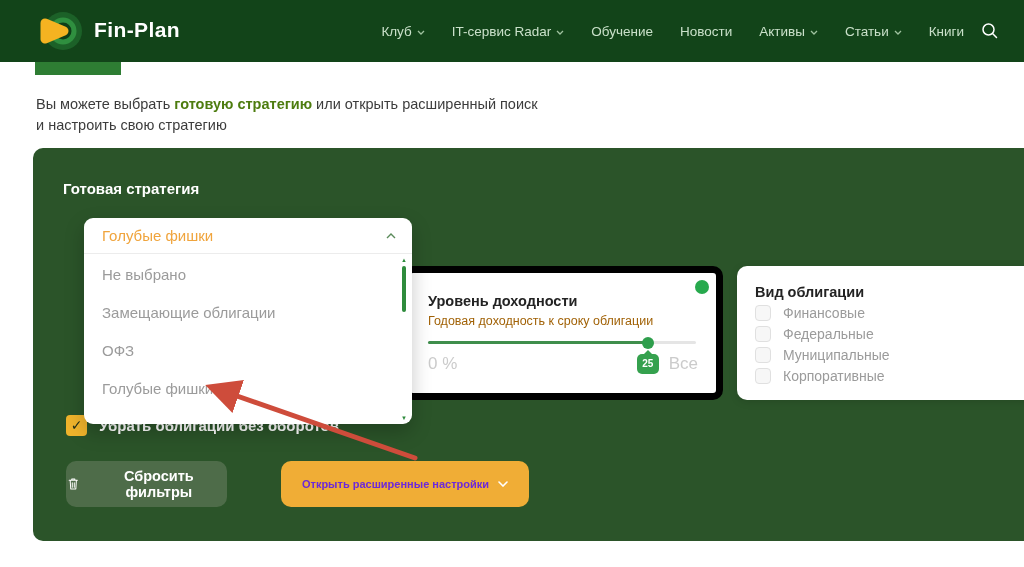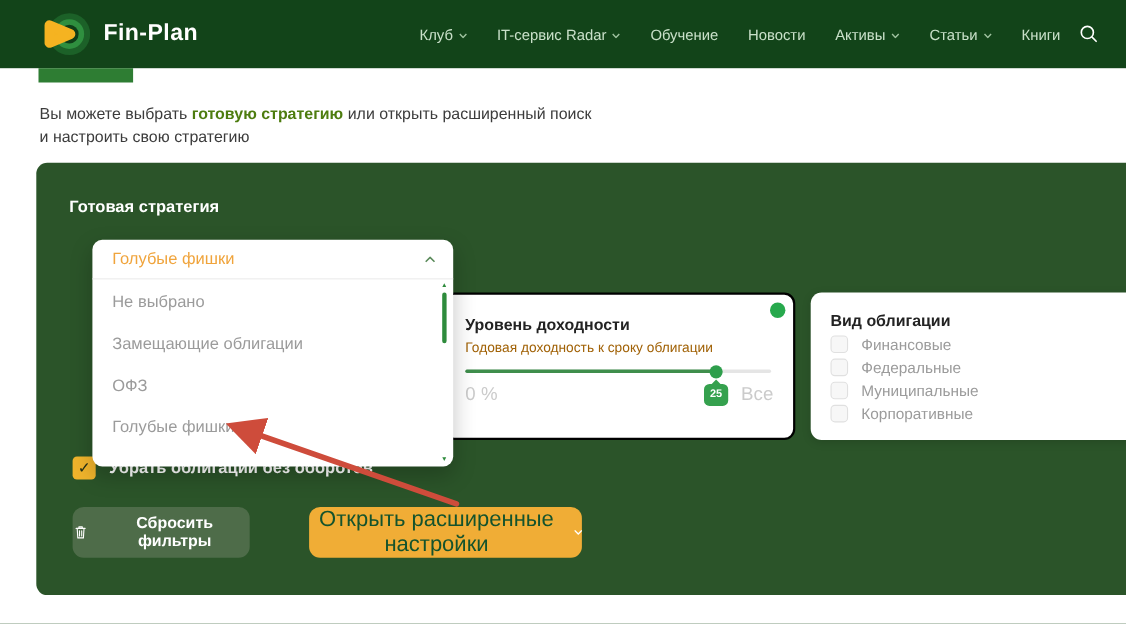--- a/index.html
+++ b/index.html
@@ -33,21 +33,21 @@
   .select-list { position:relative; padding:2px 0 16px 0; }
   .option { height:38px; line-height:38px; padding-left:18px; color:#9b9b9b; font-size:15px; cursor:pointer; }
   .scroll-col { position:absolute; right:3px; top:0; bottom:0; width:10px; }
   .caret { position:absolute; right:0; width:10px; text-align:center; font-size:6px; color:#2e8b3c; line-height:8px; cursor:pointer; }
   .caret-up { top:2px; }
   .caret-down { bottom:2px; }
   .scroll-thumb { position:absolute; right:3px; top:12px; width:4px; height:46px; background:#2e8b3c; border-radius:2px; cursor:pointer; }
 
   
   .card { position:absolute; top:118px; height:134px; background:#ffffff; border-radius:10px; }
-  .card-yield { left:370px; width:320px; border:2px solid #000000; }
+  .card-yield { left:370px; width:320px; border:7px solid #000000; }
   .active-dot { position:absolute; right:7px; top:7px; width:14px; height:14px; border-radius:50%; background:#27a94d; }
   .card-inner { padding:20px 18px 0 18px; }
   .card-title { font-size:14.5px; font-weight:bold; color:#232323; margin-bottom:5px; }
   .card-sub { font-size:12.5px; color:#a16207; margin-bottom:9px; }
   .card-value { font-size:19px; color:#3a3a3a; margin-bottom:15px; }
   .slider { position:relative; height:12px; margin-right:2px; }
   .slider-track { position:absolute; left:0; right:0; top:4px; height:3px; background:#e5e5e5; border-radius:2px; }
   .slider-fill { position:absolute; left:0; top:4px; height:3px; width:82%; background:#3f8e4c; border-radius:2px; }
   .slider-handle { position:absolute; left:calc(82% - 6px); top:0; width:12px; height:12px; border-radius:50%; background:#2e9e4c; cursor:grab; }
   .slider-badge { position:absolute; left:calc(82% - 11px); top:17px; width:22px; height:20px; background:#35a14e; border-radius:5px; color:#fff; font-size:10px; font-weight:bold; text-align:center; line-height:20px; }
@@ -62,21 +62,21 @@
 
   
   .turnover { position:absolute; left:33px; top:267px; display:flex; align-items:center; cursor:pointer; }
   .turnover-box { width:21px; height:21px; background:#f0b42c; border-radius:4px; color:#233018; font-size:14px; font-weight:bold; text-align:center; line-height:21px; }
   .turnover-label { margin-left:12px; color:#ffffff; font-size:15px; font-weight:600; }
 
   
   .btn-row { position:absolute; left:33px; top:313px; display:flex; gap:54px; }
   .btn { height:46px; border:none; border-radius:10px; display:flex; align-items:center; justify-content:center; cursor:pointer; font-family:inherit; }
   .btn-reset { width:161px; background:#4e6c49; color:#ffffff; font-size:14.5px; font-weight:600; gap:10px; }
-  .btn-advanced { width:248px; background:#f0ad36; color:#14532d; font-size:20px; font-weight:400; gap:9px; }
+  .btn-advanced { width:248px; background:#f0ad36; color:#6d28d9; font-size:11px; font-weight:700; gap:9px; }
 
   
   .arrow-svg { position:absolute; left:195px; top:372px; z-index:9; pointer-events:none; }
 </style>
 </head>
 <body>
 
 <div class="header">
   <div class="logo-wrap">
     <svg width="46" height="46" viewBox="0 0 46 46">

